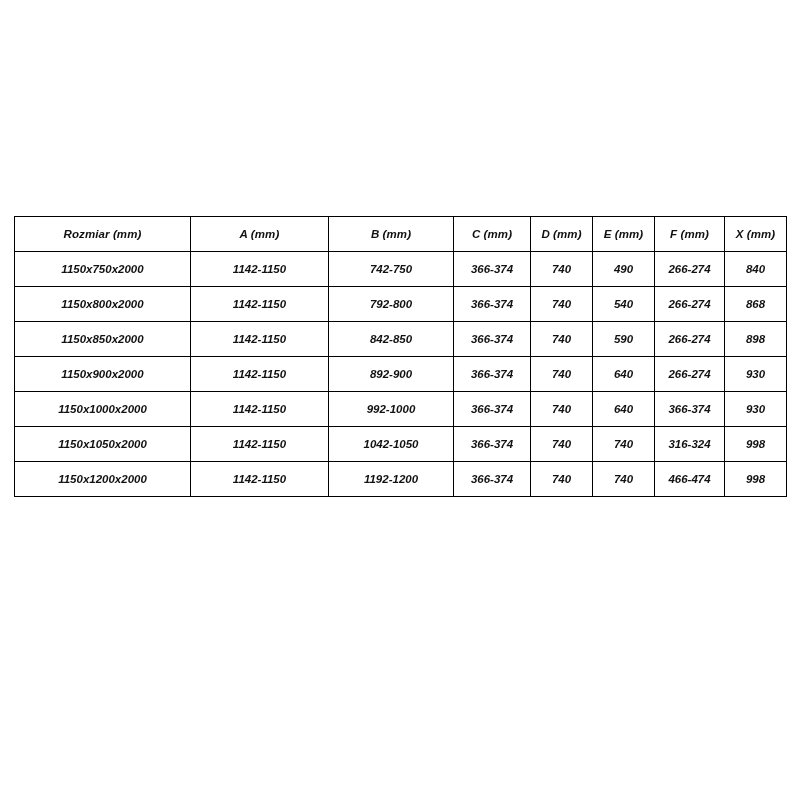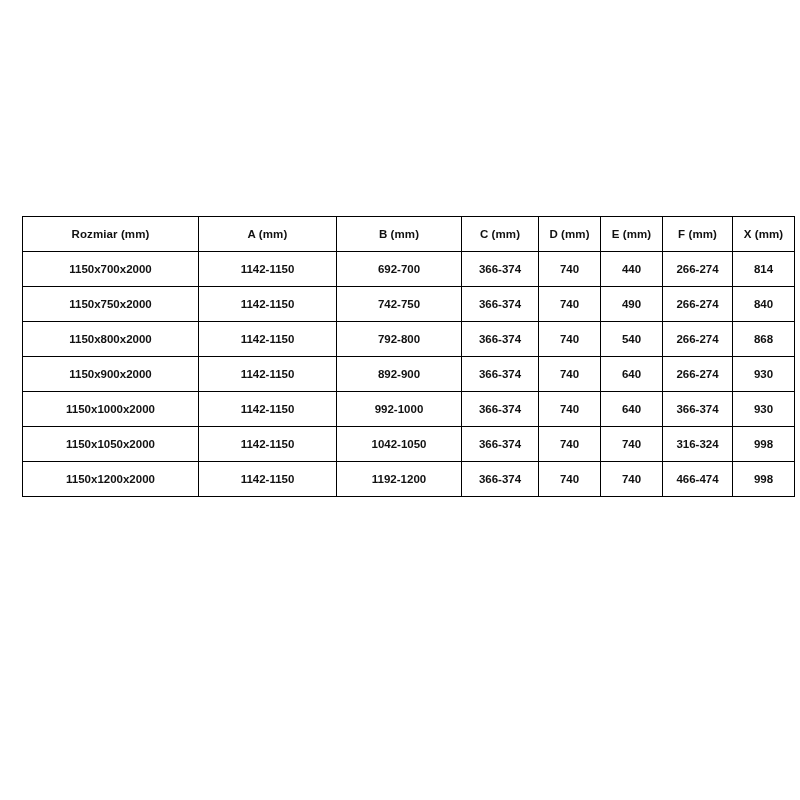--- a/index.html
+++ b/index.html
@@ -14,23 +14,24 @@
     color: #1a1a1a;
   }
   .page {
     position: relative;
     width: 800px;
     height: 800px;
     background: #ffffff;
   }
   .table-wrap {
     position: absolute;
-    left: 22px;
+    left: 14px;
     top: 216px;
     width: 772px;
+    font-style: italic;
   }
   table.spec {
     border-collapse: collapse;
     width: 772px;
     table-layout: fixed;
   }
   table.spec th,
   table.spec td {
     border: 1px solid #000000;
     text-align: center;
@@ -81,48 +82,48 @@
           <th>B (mm)</th>
           <th>C (mm)</th>
           <th>D (mm)</th>
           <th>E (mm)</th>
           <th>F (mm)</th>
           <th>X (mm)</th>
         </tr>
       </thead>
       <tbody>
         <tr>
-          <td>1150x700x2000</td>
-          <td>1142-1150</td>
-          <td>692-700</td>
-          <td>366-374</td>
-          <td>740</td>
-          <td>440</td>
-          <td>266-274</td>
-          <td>814</td>
-        </tr>
-        <tr>
           <td>1150x750x2000</td>
           <td>1142-1150</td>
           <td>742-750</td>
           <td>366-374</td>
           <td>740</td>
           <td>490</td>
           <td>266-274</td>
           <td>840</td>
         </tr>
         <tr>
           <td>1150x800x2000</td>
           <td>1142-1150</td>
           <td>792-800</td>
           <td>366-374</td>
           <td>740</td>
           <td>540</td>
           <td>266-274</td>
           <td>868</td>
+        </tr>
+        <tr>
+          <td>1150x850x2000</td>
+          <td>1142-1150</td>
+          <td>842-850</td>
+          <td>366-374</td>
+          <td>740</td>
+          <td>590</td>
+          <td>266-274</td>
+          <td>898</td>
         </tr>
         <tr>
           <td>1150x900x2000</td>
           <td>1142-1150</td>
           <td>892-900</td>
           <td>366-374</td>
           <td>740</td>
           <td>640</td>
           <td>266-274</td>
           <td>930</td>

